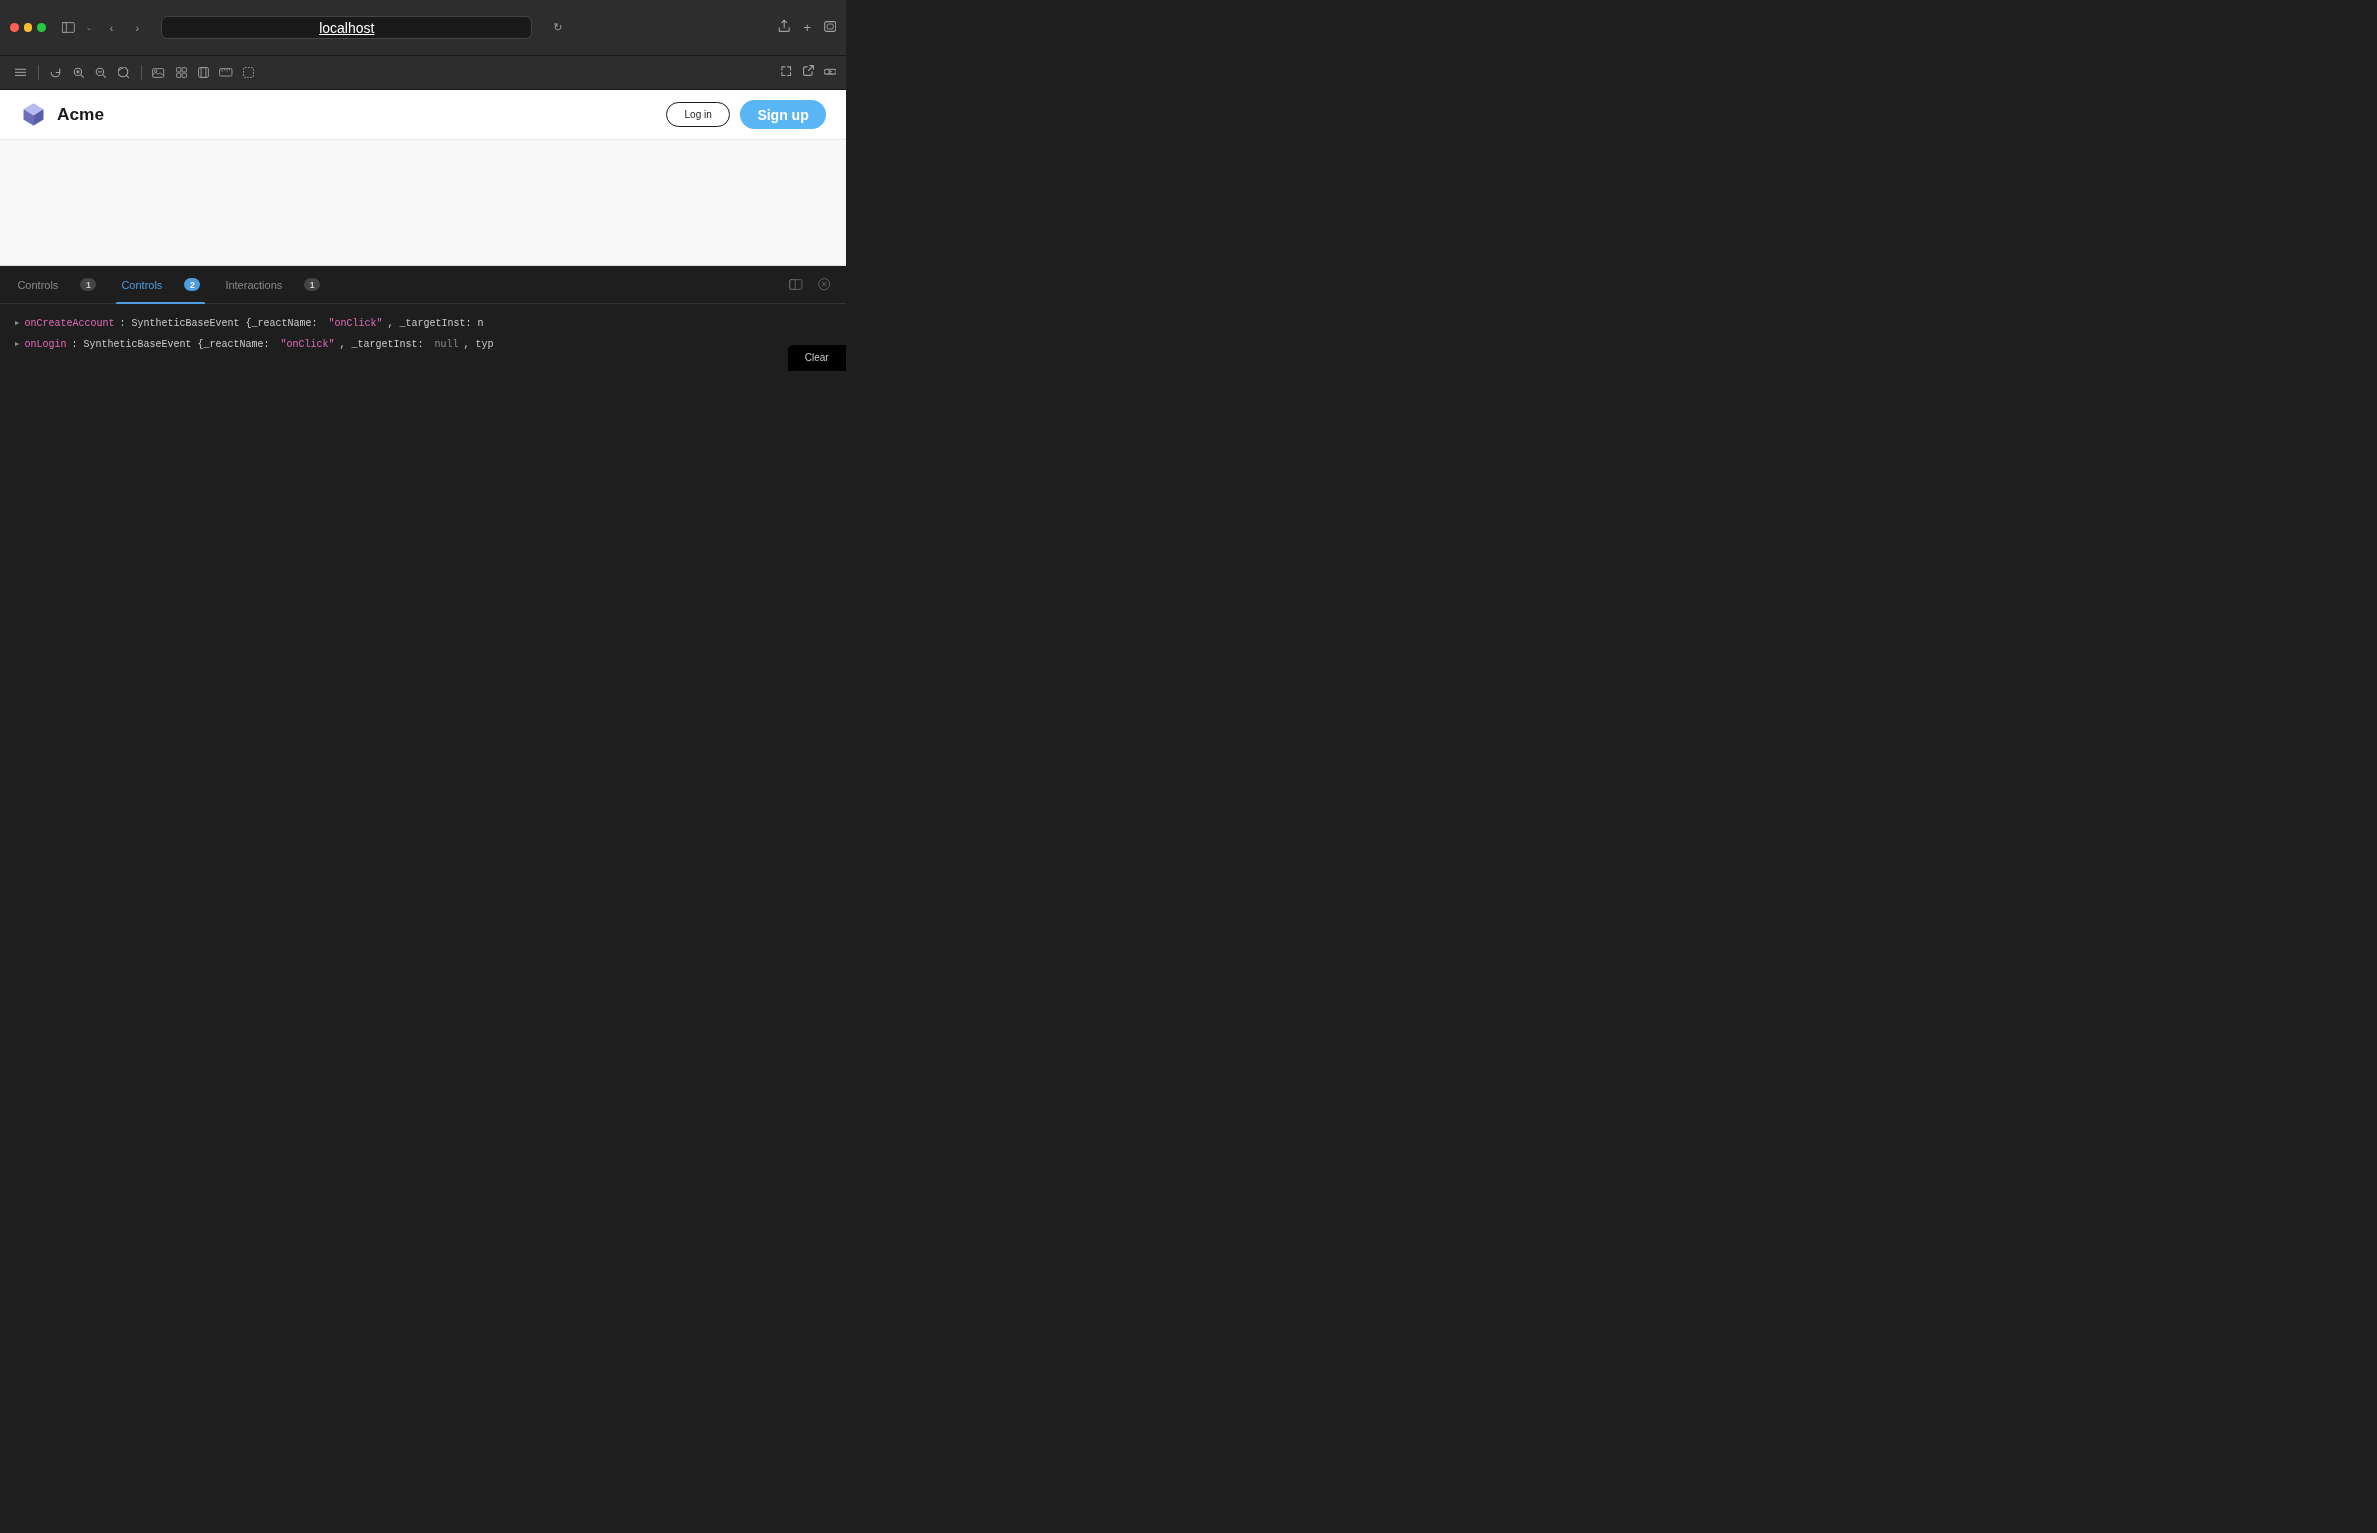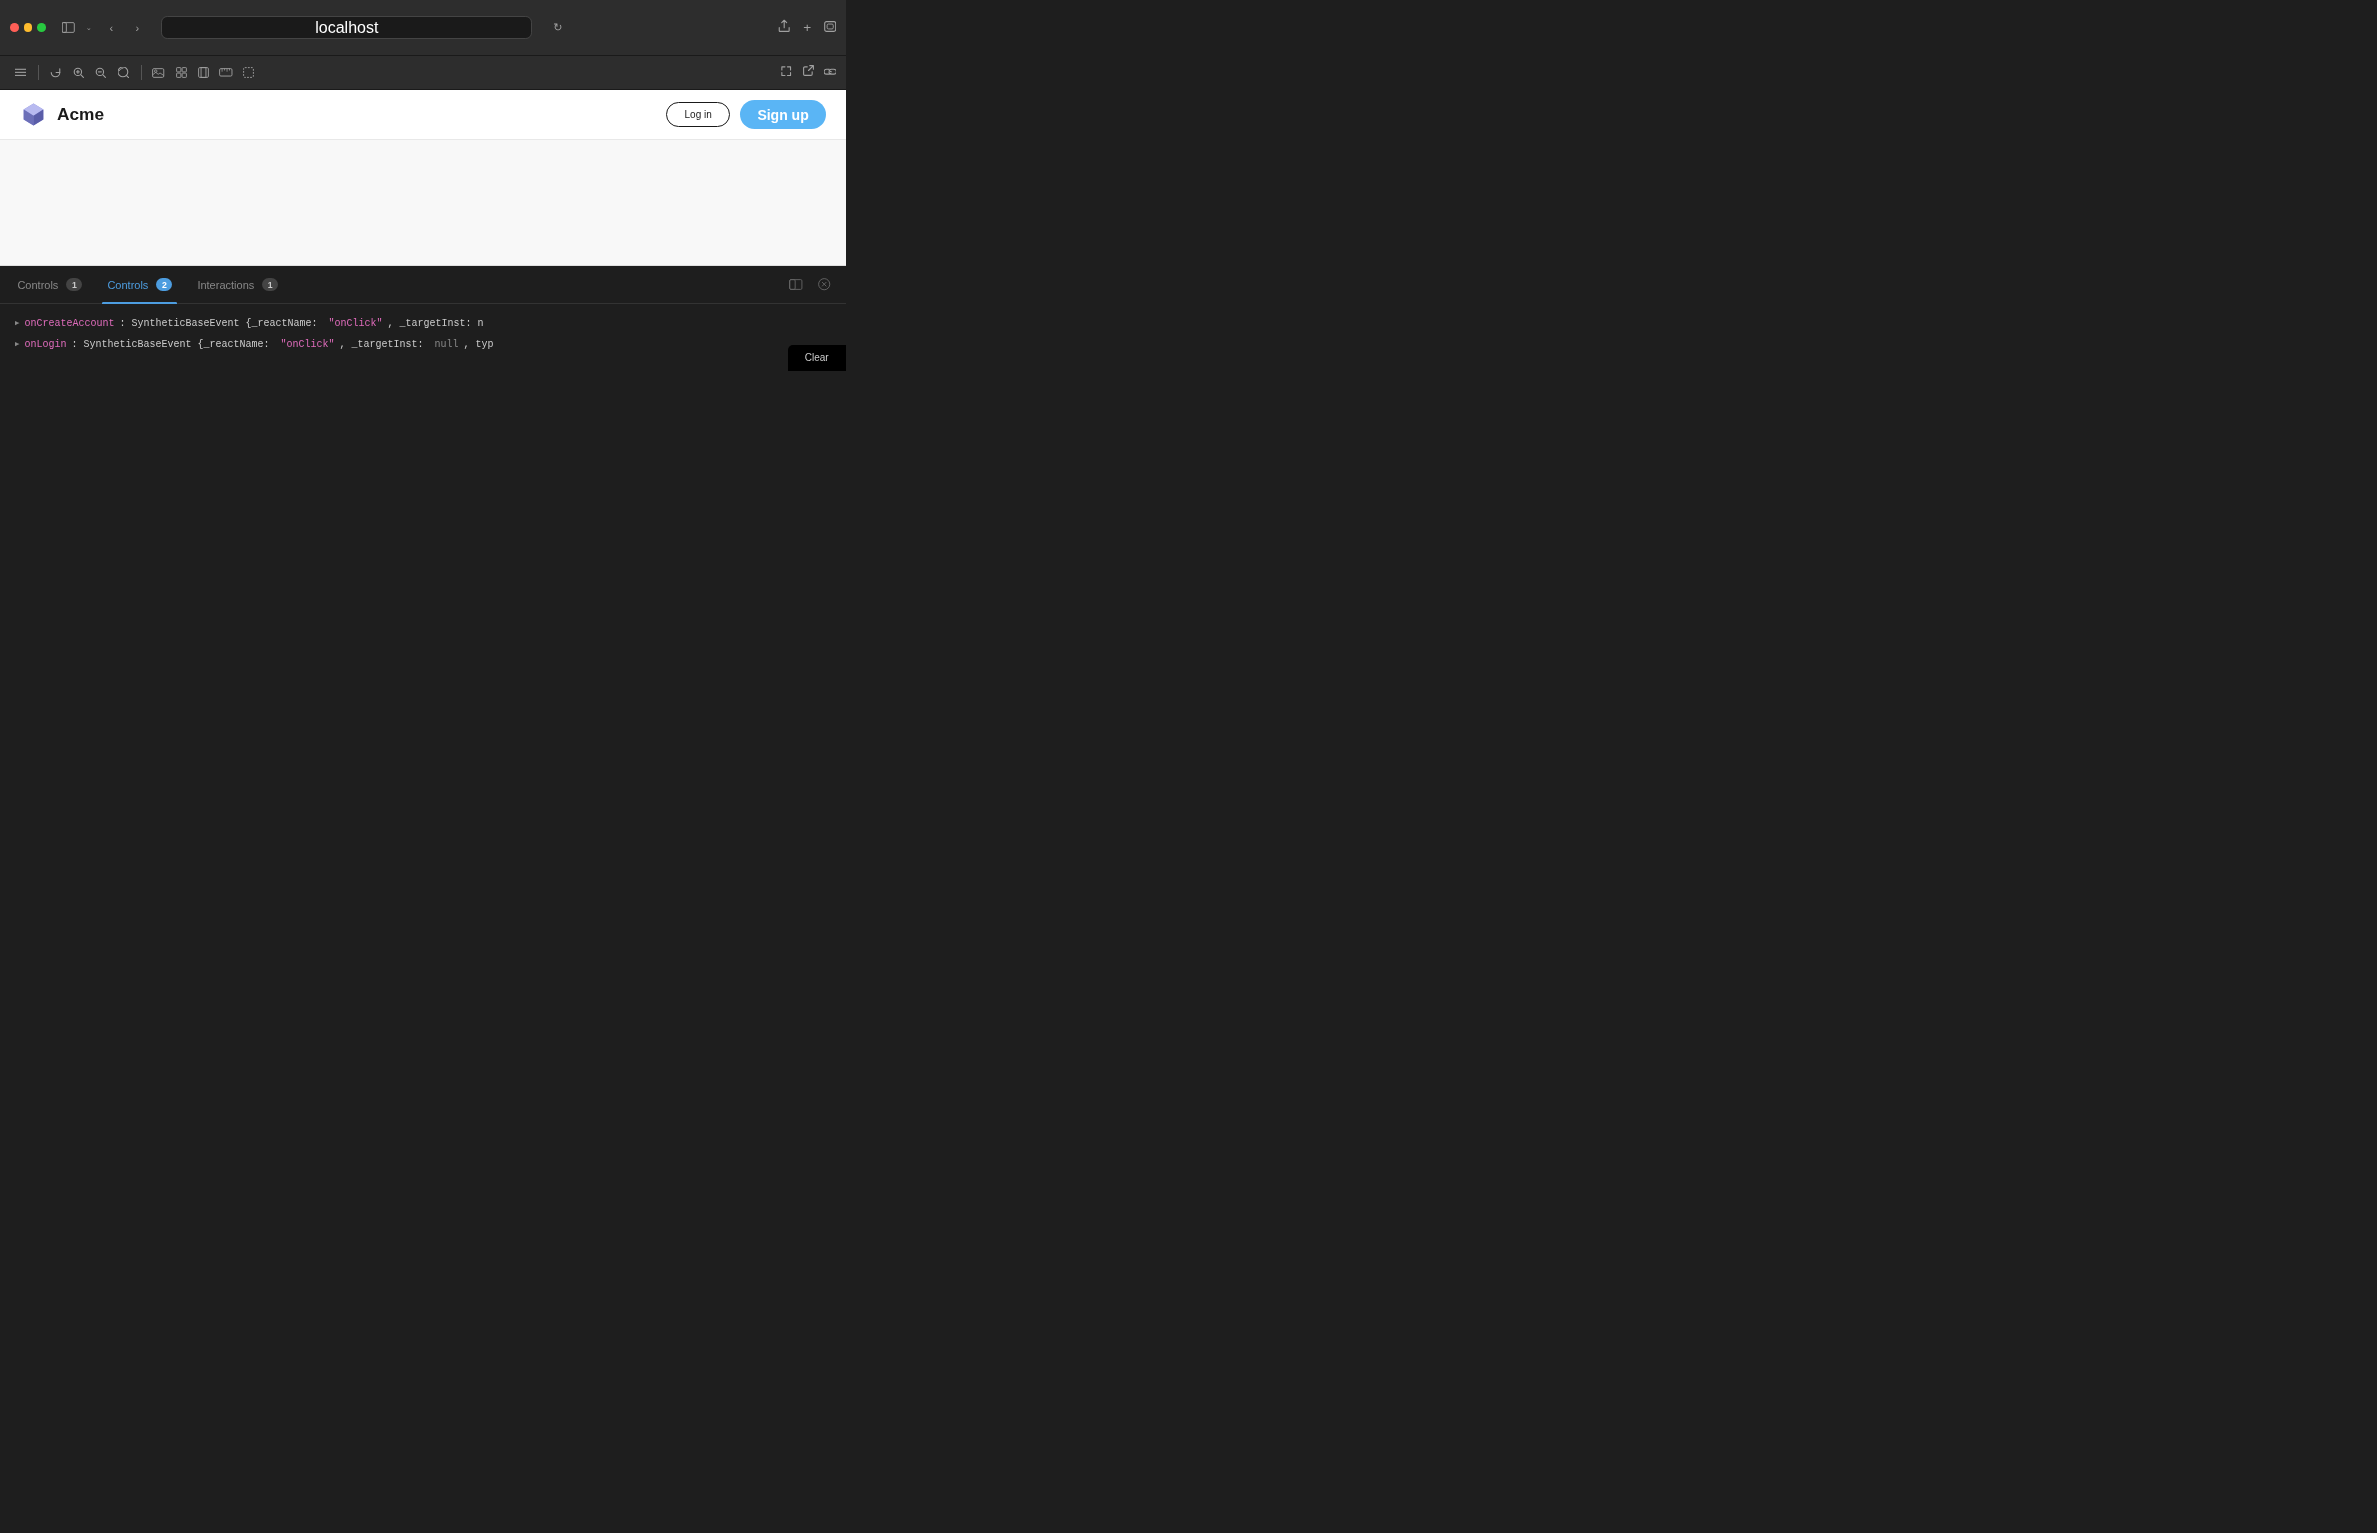--- a/index.html
+++ b/index.html
@@ -76,22 +76,23 @@
       border: 0.6px solid #444;
       border-radius: 6.2px;
       display: flex;
       align-items: center;
       justify-content: center;
       margin: 0 7.4px;
     }
 
     .address-text {
       color: #ffffff;
-      font-size: 16px;
+      font-size: 14px;
       font-weight: 500;
+      text-decoration: underline;
     }
 
     .reload-btn {
       color: #a0a0a0;
       font-size: 11px;
       cursor: pointer;
       margin-left: 6.2px;
     }
 
     .browser-actions {
@@ -229,21 +230,21 @@
       align-items: center;
       padding: 0 12.4px;
       border-bottom: 0.6px solid #333;
       gap: 0;
       position: relative;
     }
 
     .panel-tab {
       display: flex;
       align-items: center;
-      gap: 8px;
+      gap: 22px;
       padding: 0 5px;
       height: 38px;
       cursor: pointer;
       color: #888;
       font-size: 11px;
       font-weight: 500;
       position: relative;
       margin-right: 15px;
     }
 

